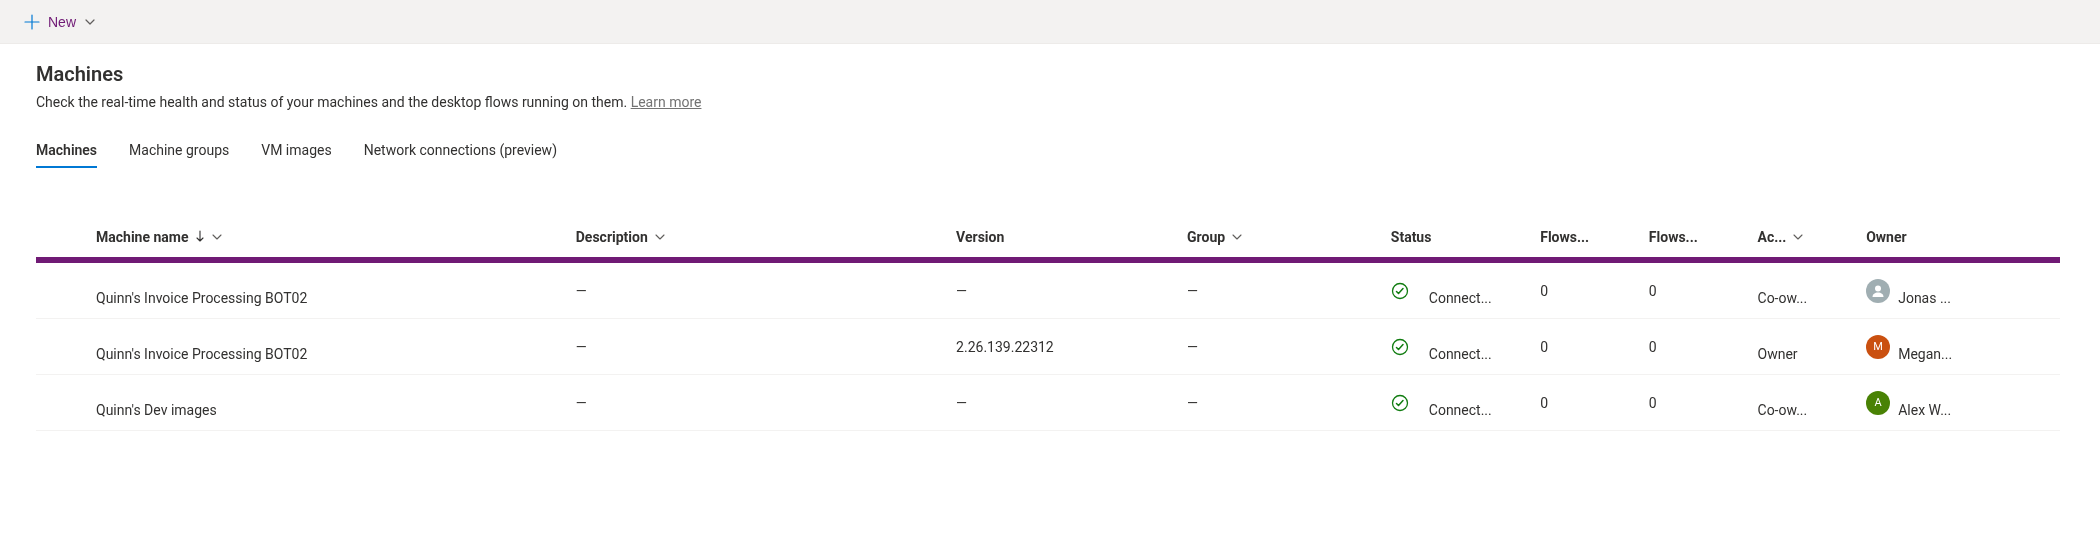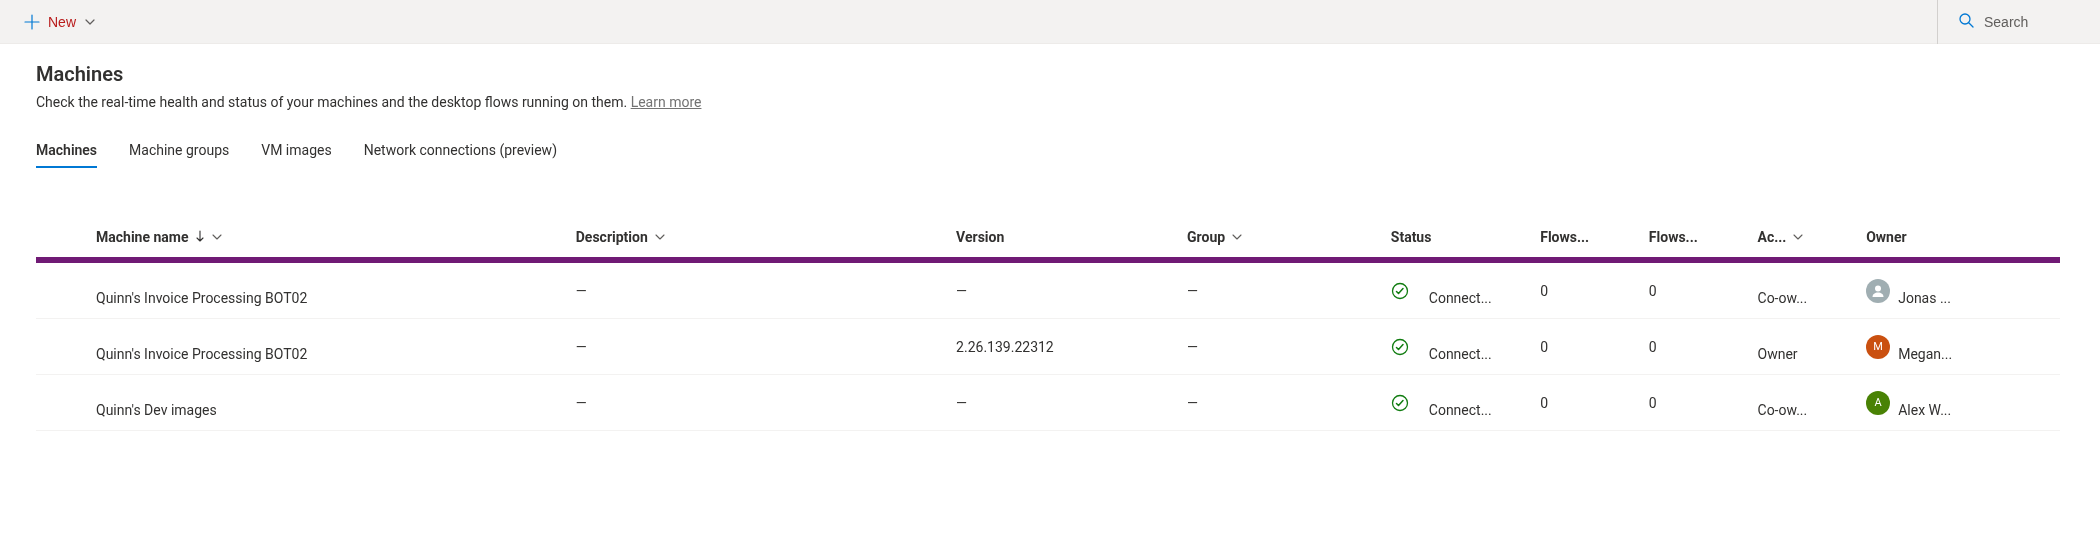--- a/index.html
+++ b/index.html
@@ -24,21 +24,21 @@
       align-items: center;
     }
     .new-btn {
       display: inline-flex;
       align-items: center;
       gap: 8px;
       background: transparent;
       border: none;
       cursor: pointer;
       font-size: 14px;
-      color: #b91c1c;
+      color: #701a75;
       padding: 6px 8px;
     }
     .plus-icon svg { display: block; }
     .search-wrap {
       display: flex;
       align-items: center;
       gap: 10px;
       border-left: 1px solid #d2d0ce;
       padding-left: 20px;
       height: 44px;
@@ -185,29 +185,20 @@
           </svg>
       </span>
       <span>New</span>
       <span class="chev-icon">
         <svg width="12" height="12" viewBox="0 0 12 12">
             <path d="M2 4l4 4 4-4" stroke="#605e5c" stroke-width="1.2" fill="none" stroke-linecap="round" stroke-linejoin="round"></path>
           </svg>
       </span>
     </button>
   </div>
-  <div class="search-wrap">
-    <span>
-      <svg width="16" height="16" viewBox="0 0 16 16">
-          <circle cx="7" cy="7" r="5" stroke="#0078d4" stroke-width="1.3" fill="none"></circle>
-          <path d="M11 11l4 4" stroke="#0078d4" stroke-width="1.3" stroke-linecap="round"></path>
-        </svg>
-    </span>
-    <input class="search-input" type="text" placeholder="Search" style="">
-  </div>
 </div>
 
 <div class="content">
   <h1 class="page-title">Machines</h1>
   <p class="page-subtitle">
     <span>Check the real-time health and status of your machines and the desktop flows running on them. </span><a class="learn-more-link">Learn more</a>
   </p>
 
   <div class="tabs">
     <div class="tab active">Machines</div>

